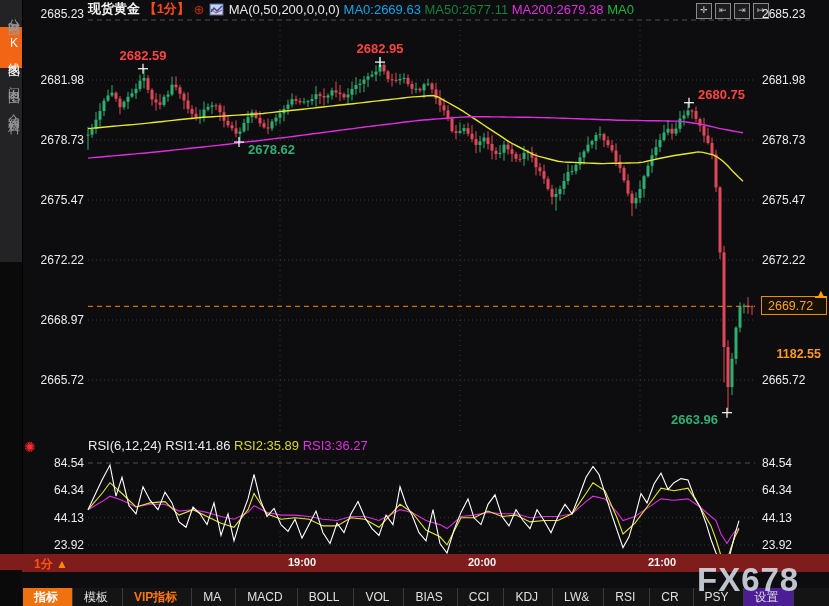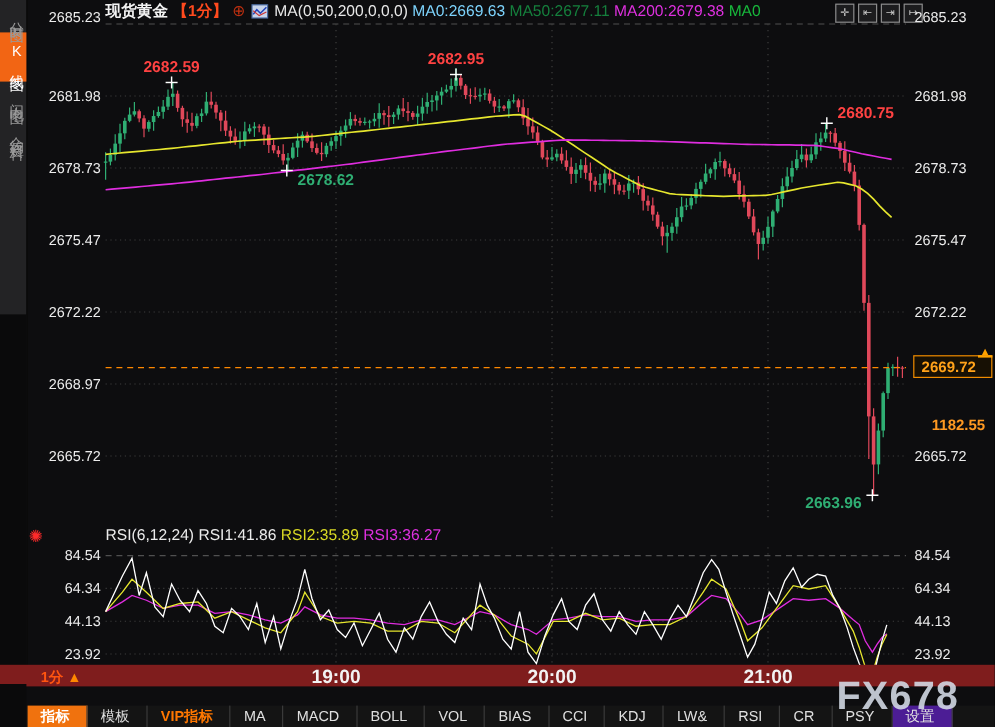--- a/index.html
+++ b/index.html
@@ -13,44 +13,44 @@
   .side-item.active{background:#f26514;color:#fff;}
   .sidebar-bottom{position:absolute;left:0;top:262px;width:22px;height:308px;background:#0a0a0b;}
   
   .topbar{position:absolute;left:22px;top:0;right:0;height:22px;font-size:13px;white-space:nowrap;}
   .topbar span{vertical-align:middle;}
   .tb-title{color:#f2f2f2;font-weight:bold;margin-left:66px;}
   .tb-period{color:#ff4a1e;font-weight:bold;}
   .tb-plus{color:#c03010;font-size:13px;}
   .tb-chart-ico{display:inline-block;width:13px;height:11px;vertical-align:-1px;margin:0 2px;}
   .tb-ma{color:#e8e8e8;}
-  .tb-ma0{color:#7dd3fc;}
+  .tb-ma0{color:#0ea5e9;}
   .tb-ma50{color:#15803d;}
   .tb-ma200{color:#df30df;}
   .tb-ma0g{color:#18b83c;}
   .win-icons{position:absolute;right:60px;top:3px;display:flex;gap:3px;}
   .win-ico{width:14px;height:14px;border:1px solid #8a8a8a;background:#1c1c1e;color:#c8c8c8;
            font-size:9px;line-height:13px;text-align:center;cursor:pointer;}
   
   .lbl{position:absolute;transform:translateY(-50%);font-size:12px;color:#ececec;}
   .price-box{position:absolute;right:2px;width:66px;height:19px;border:1px solid #f08c00;
-             color:#ffa21a;background:#171004;font-size:12.5px;font-weight:bold;
+             color:#ffa21a;background:#171004;font-size:12.5px;font-weight:normal;
              line-height:18px;padding-left:6px;box-sizing:border-box;}
   .price-plain{position:absolute;right:8px;color:#ff9922;font-size:12.5px;font-weight:bold;transform:translateY(-50%);}
   .alert-marker{position:absolute;color:#ffa200;font-size:9px;line-height:8px;text-align:center;width:12px;}
   .alert-marker .bar{display:block;height:2px;background:#ffa200;margin-top:-1px;}
   
   .rsi-header{position:absolute;left:88px;top:438px;font-size:13px;white-space:nowrap;}
   .rsi-r1{color:#ececec;}
   .rsi-r2{color:#d8d824;}
   .rsi-r3{color:#df30df;}
   .close-ind{position:absolute;left:24px;top:439px;color:#ff2a2a;font-size:14px;cursor:pointer;}
   
   .time-row{position:absolute;left:0;right:0;top:554px;height:18px;background:#7f1d1d;text-decoration:underline;}
-  .time-lbl{position:absolute;top:2px;transform:translateX(-50%);color:#f2f2f2;font-size:16px;font-weight:bold;}
+  .time-lbl{position:absolute;top:2px;transform:translateX(-50%);color:#f2f2f2;font-size:11px;font-weight:bold;margin-left:22px;}
   .period-now{position:absolute;left:34px;top:2px;font-size:12px;font-weight:bold;color:#ff5510;}
   .period-now .arr{color:#ff8800;}
   .toolbar{position:absolute;left:0;right:0;top:588px;height:18px;background:#141414;display:flex;padding-left:23px;box-sizing:border-box;}
   .tab{font-size:12px;color:#e0e0e0;padding:1px 14px 0 11px;border-right:1px solid #3a3a3a;cursor:pointer;line-height:17px;}
   .tab.active{background:#f0720e;color:#fff;font-weight:bold;}
   .tab.vip{color:#ff7700;font-weight:bold;}
   .tab.settings{background:#4c1d95;}
   .corner{position:absolute;left:0;top:570px;width:22px;height:36px;background:#0a0a0b;}
   
   .watermark{position:absolute;left:697px;top:548px;font-size:33px;font-weight:bold;

